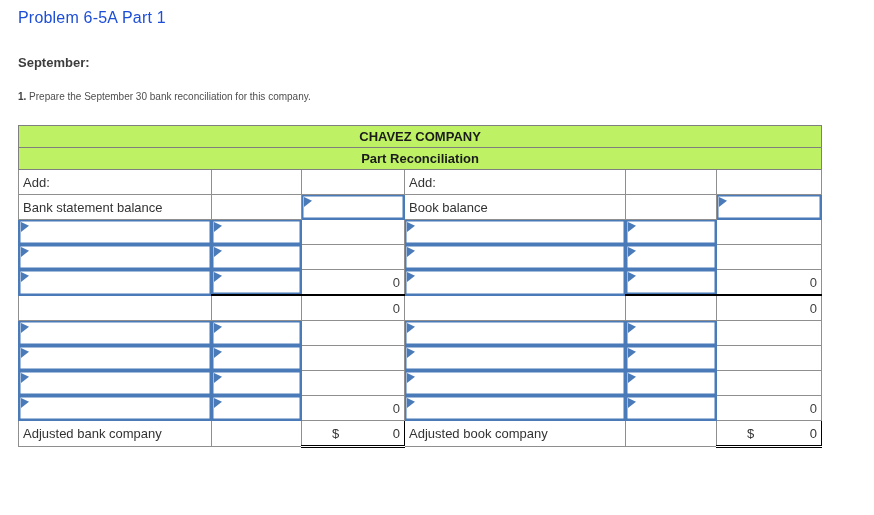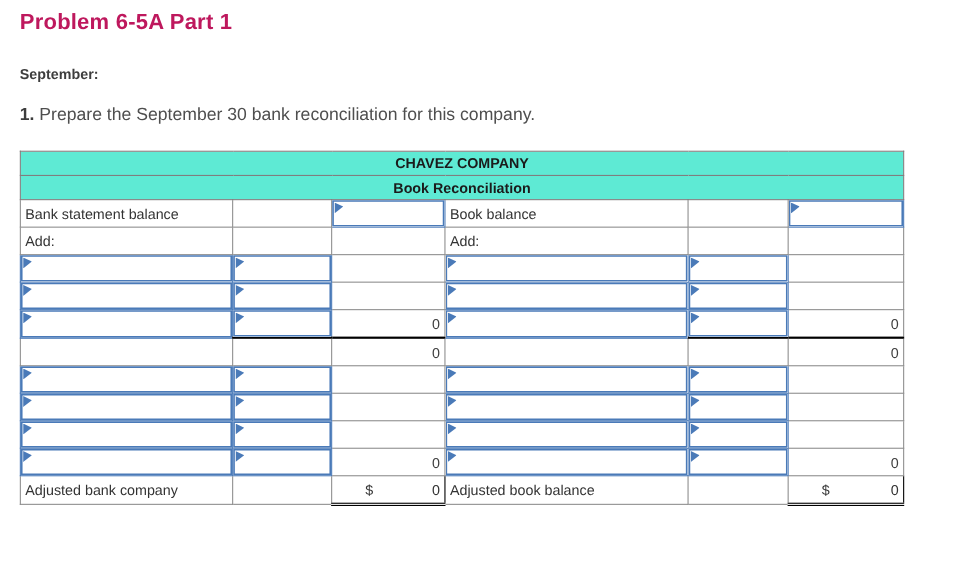--- a/index.html
+++ b/index.html
@@ -3,44 +3,44 @@
 <meta charset="utf-8">
 <style>
   html, body { margin:0; padding:0; background:#ffffff; }
   body {
     width:874px; height:515px; overflow:hidden;
     font-family:"Liberation Sans", sans-serif;
     -webkit-font-smoothing:antialiased;
   }
   .content { padding:9px 0 0 18px; }
   .page-title {
-    font-size:20px; font-weight:700; color:#be185d; margin:0; letter-spacing:.2px;
+    font-size:16px; font-weight:400; color:#1d4ed8; margin:0; letter-spacing:.2px;
   }
   .required-label {
     margin-top:28px; font-size:13px; font-weight:700; color:#3d3d3d;
   }
   .instruction {
-    margin-top:21px; font-size:16px; color:#4e4e4e;
+    margin-top:21px; font-size:10px; color:#4e4e4e;
   }
   .instruction .num { font-weight:700; color:#3d3d3d; }
 
   table.recon {
     border-collapse:collapse; table-layout:fixed;
     width:803px; margin-top:23px;
     font-size:13px; color:#333333;
   }
   td {
     border:1px solid #8f8f8f;
     height:24px; padding:0 4px;
     overflow:hidden; white-space:nowrap;
     background:#ffffff;
     vertical-align:middle;
   }
   tr.hdr td {
-    background:#5eead4;
+    background:#bef264;
     border-color:#7f7f7f;
     height:21px;
     text-align:center; font-weight:700; color:#1b1b1b;
   }
   td.lbl { color:#333333; }
   td.num { text-align:right; color:#3f3f3f; }
   td.input {
     position:relative; padding:0;
     border:1px solid #4a7ab8;
     box-shadow:inset 0 0 0 1.5px #4a7ab8;
@@ -78,43 +78,43 @@
       <col style="width:221px">
         <col style="width:91px">
         <col style="width:105px">
     </colgroup>
 
     <tbody>
         <tr class="hdr">
       <td colspan="6">CHAVEZ COMPANY</td>
     </tr>
     <tr class="hdr">
-      <td colspan="6">Book Reconciliation</td>
+      <td colspan="6">Part Reconciliation</td>
+    </tr>
+
+    <tr>
+      <td class="lbl">Add:</td>
+      <td></td>
+      <td></td>
+      <td class="lbl">Add:</td>
+      <td></td>
+      <td></td>
     </tr>
 
     <tr>
       <td class="lbl">Bank statement balance</td>
       <td></td>
       <td class="input">
             <span class="marker"></span>
           </td>
       <td class="lbl">Book balance</td>
       <td></td>
       <td class="input">
             <span class="marker"></span>
           </td>
-    </tr>
-
-    <tr>
-      <td class="lbl">Add:</td>
-      <td></td>
-      <td></td>
-      <td class="lbl">Add:</td>
-      <td></td>
-      <td></td>
     </tr>
 
     <tr>
       <td class="input">
             <span class="marker"></span>
           </td>
       <td class="input">
             <span class="marker"></span>
           </td>
       <td></td>
@@ -241,21 +241,21 @@
 
     <tr>
       <td class="lbl">Adjusted bank company</td>
       <td></td>
       <td class="money">
         <div class="money-inner">
           <span>$</span>
           <span>0</span>
         </div>
       </td>
-      <td class="lbl">Adjusted book balance</td>
+      <td class="lbl">Adjusted book company</td>
       <td></td>
       <td class="money">
         <div class="money-inner">
           <span>$</span>
           <span>0</span>
         </div>
       </td>
     </tr>
   </tbody>
     </table>

